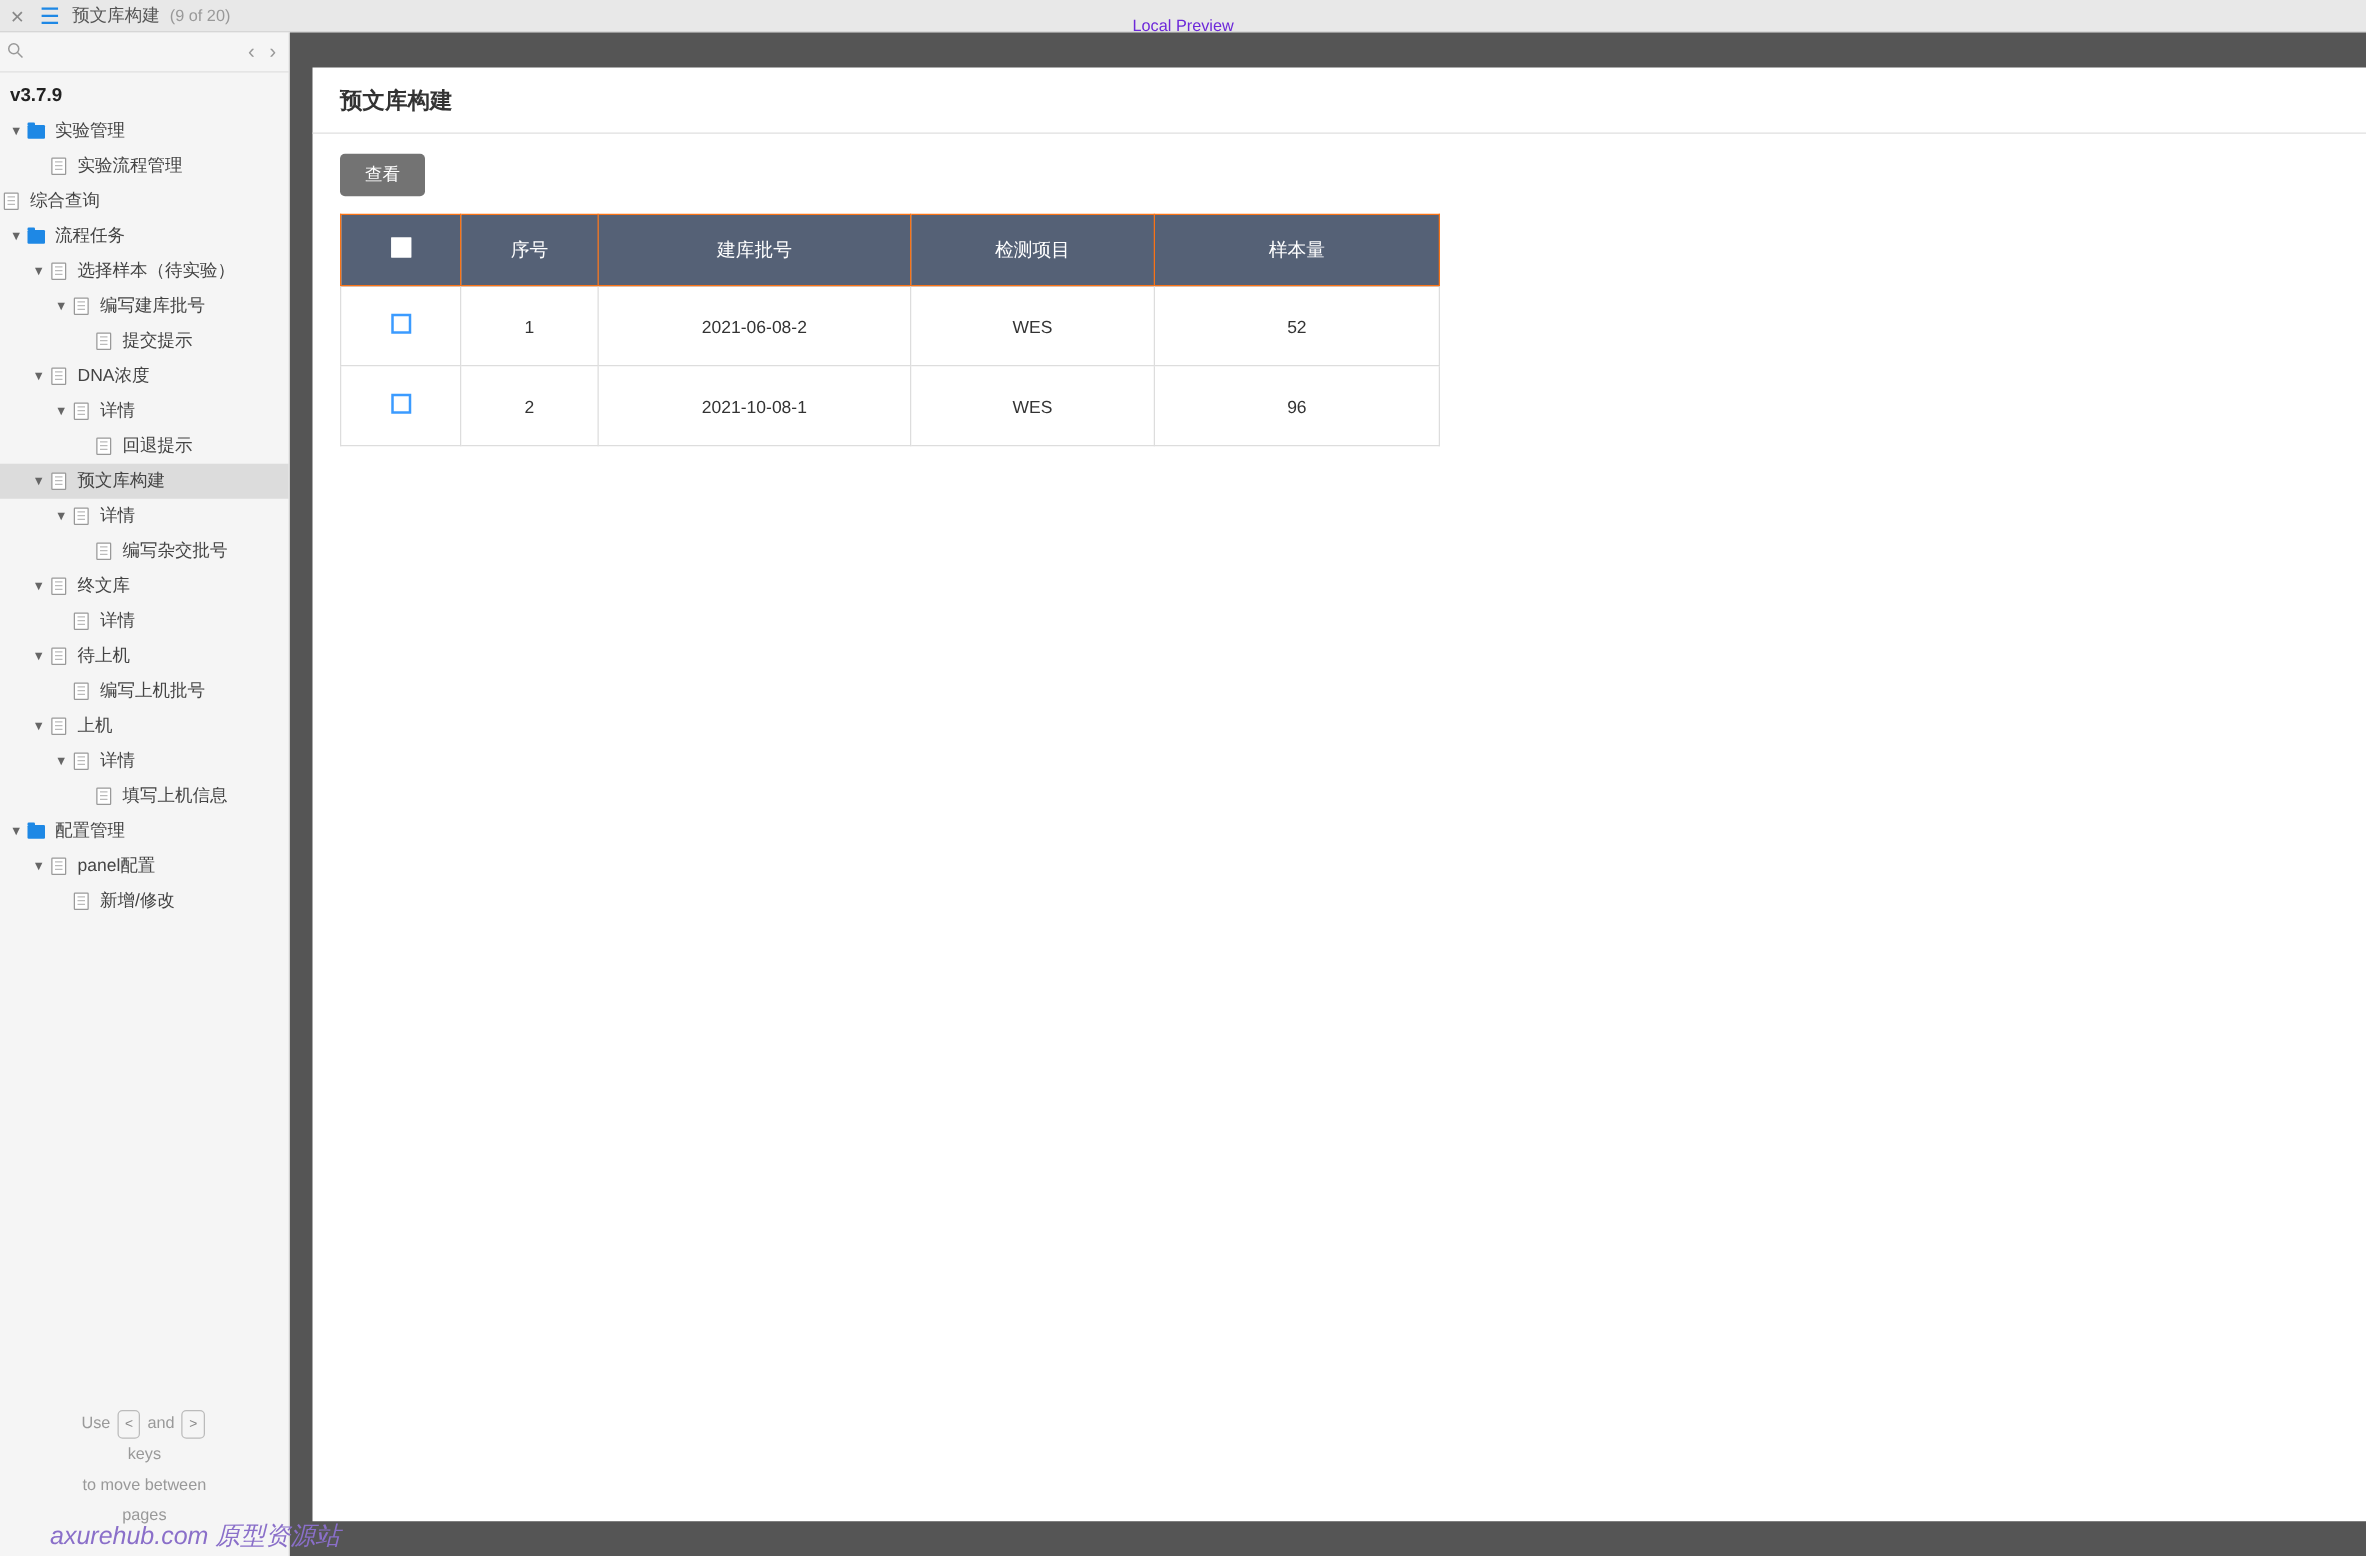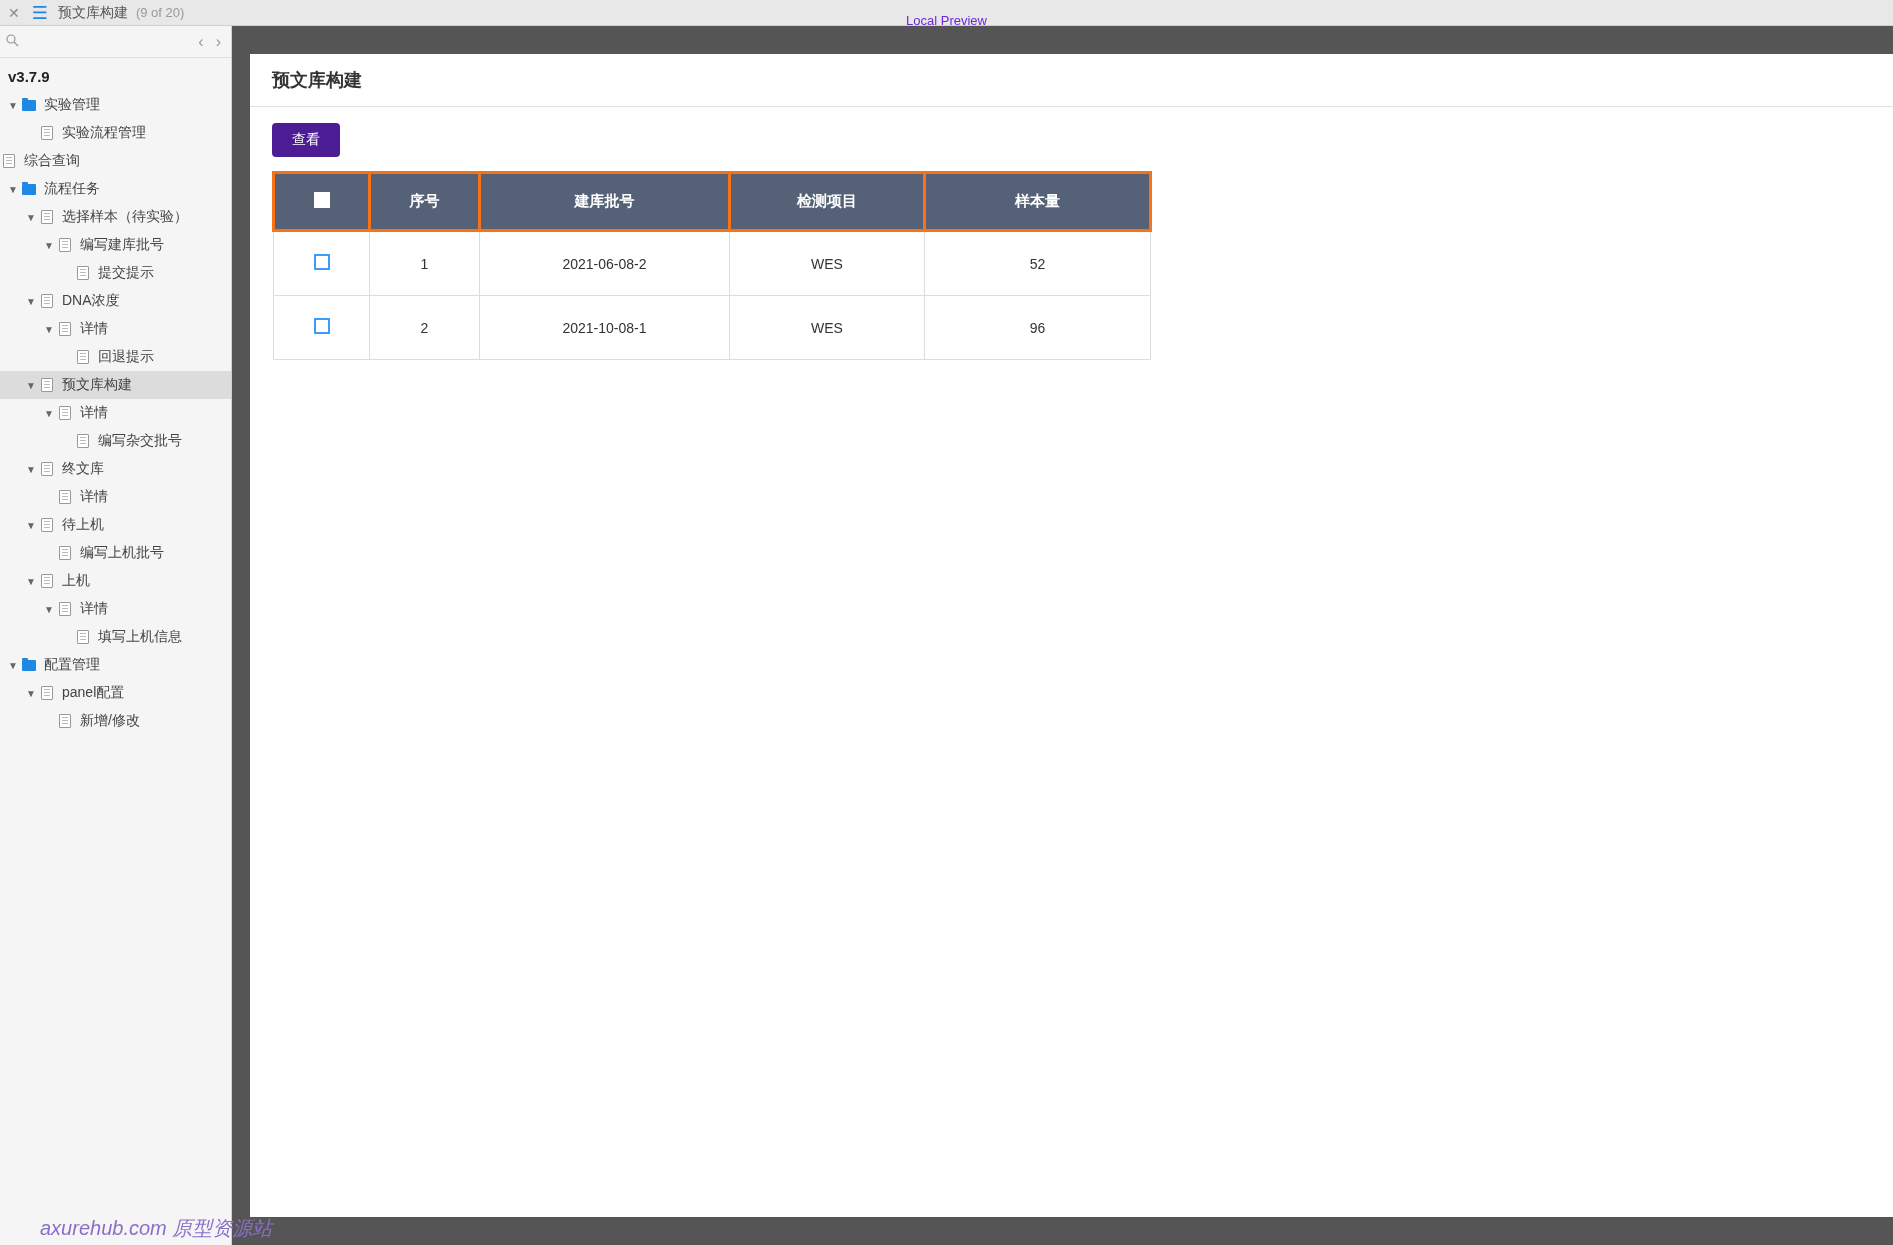--- a/index.html
+++ b/index.html
@@ -34,24 +34,24 @@
     .tree-label { margin-left: 6px; color: #444; font-size: 14px; }
     
     .hint-box { padding: 16px 20px 20px; text-align: center; color: #999; font-size: 13px; line-height: 1.9; }
     .hint-box .key { display: inline-block; border: 1px solid #bbb; border-radius: 4px; padding: 0 5px; font-size: 11px; color: #888; margin: 0 2px; }
     
     .content-area { flex: 1; background: #555; padding: 28px 0 0 0; overflow: auto; position: relative; }
     .content-panel { background: #fff; margin-left: 18px; min-height: calc(100% - 28px); }
     .panel-header { padding: 14px 22px; font-size: 18px; font-weight: bold; border-bottom: 1px solid #e0e0e0; }
     .panel-body { padding: 16px 22px; }
     
-    .btn-primary { background: #4c1d95; color: #fff; border: none; border-radius: 4px; padding: 8px 20px; font-size: 14px; cursor: pointer; margin-bottom: 14px; }
+    .btn-primary { background: #737373; color: #fff; border: none; border-radius: 4px; padding: 8px 20px; font-size: 14px; cursor: pointer; margin-bottom: 14px; }
     
     table.data-table { border-collapse: collapse; width: 880px; }
-    table.data-table th { background: #556176; color: #fff; font-weight: bold; padding: 18px 10px; text-align: center; font-size: 15px; border: 3px solid #f97316; }
+    table.data-table th { background: #556176; color: #fff; font-weight: normal; padding: 18px 10px; text-align: center; font-size: 15px; border: 1px solid #f97316; }
     table.data-table td { padding: 22px 10px; text-align: center; border: 1px solid #ddd; font-size: 14px; color: #333; }
     table.data-table th:first-child, table.data-table td:first-child { width: 96px; }
     table.data-table th:nth-child(2), table.data-table td:nth-child(2) { width: 110px; }
     table.data-table th:nth-child(3), table.data-table td:nth-child(3) { width: 250px; }
     table.data-table th:nth-child(4), table.data-table td:nth-child(4) { width: 195px; }
     
     .chk { width: 16px; height: 16px; border: 2px solid #3b9bff; display: inline-block; cursor: pointer; }
     .chk.header { border-color: #fff; background: #fff; }
     
     .watermark { position: fixed; bottom: 3px; left: 40px; color: #8a6fc9; font-size: 20px; font-style: italic; pointer-events: none; }
@@ -232,20 +232,29 @@
           <span class="tree-label">panel配置</span>
         </div>
       <div class="tree-item" style="padding-left:56px">
           <span class="tree-icon">
             <span class="page-ic"></span>
           </span>
           <span class="tree-label">新增/修改</span>
         </div>
     </div>
 
+    <div class="hint-box">
+      <span>Use</span>
+      <span class="key">&lt;</span>
+      <span>and</span>
+      <span class="key">&gt;</span><br>
+      <span>keys</span><br>
+      <span>to move between</span><br>
+      <span>pages</span>
+    </div>
   </div>
 
   <div class="content-area">
     <div class="content-panel">
       <div class="panel-header">预文库构建</div>
       <div class="panel-body">
         <button class="btn-primary">查看</button>
         <table class="data-table">
           <thead>
             <tr>

